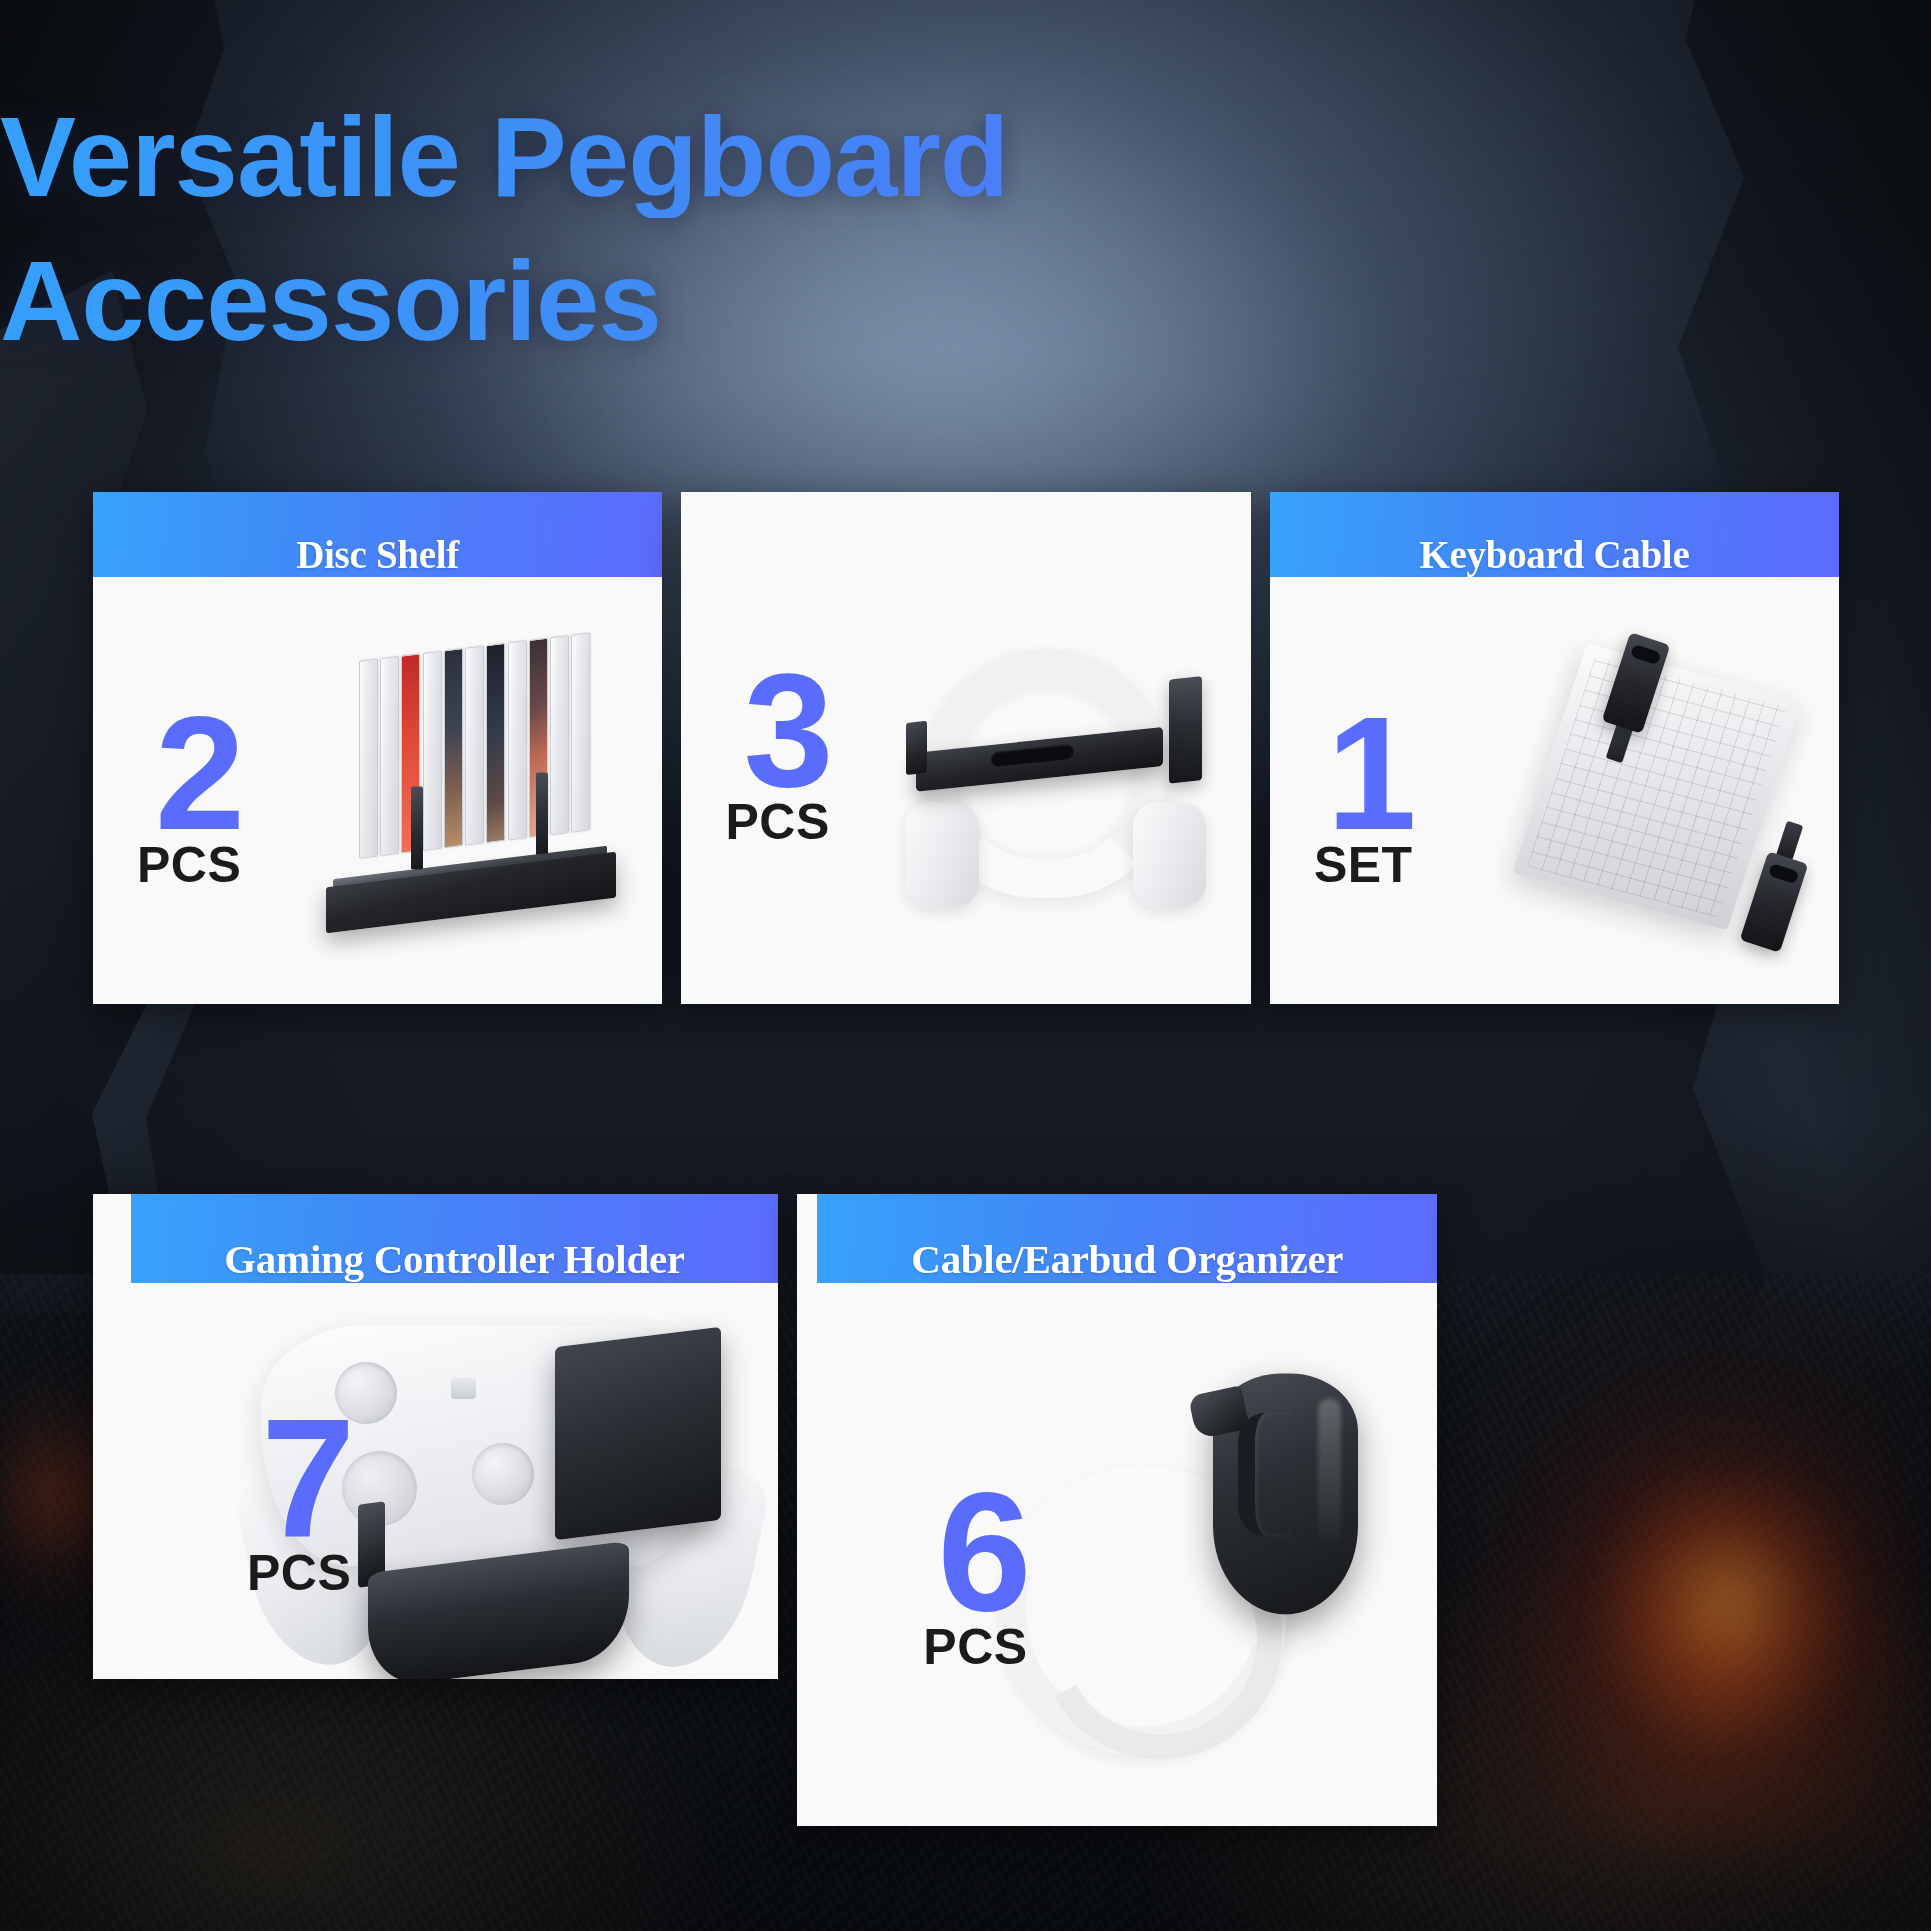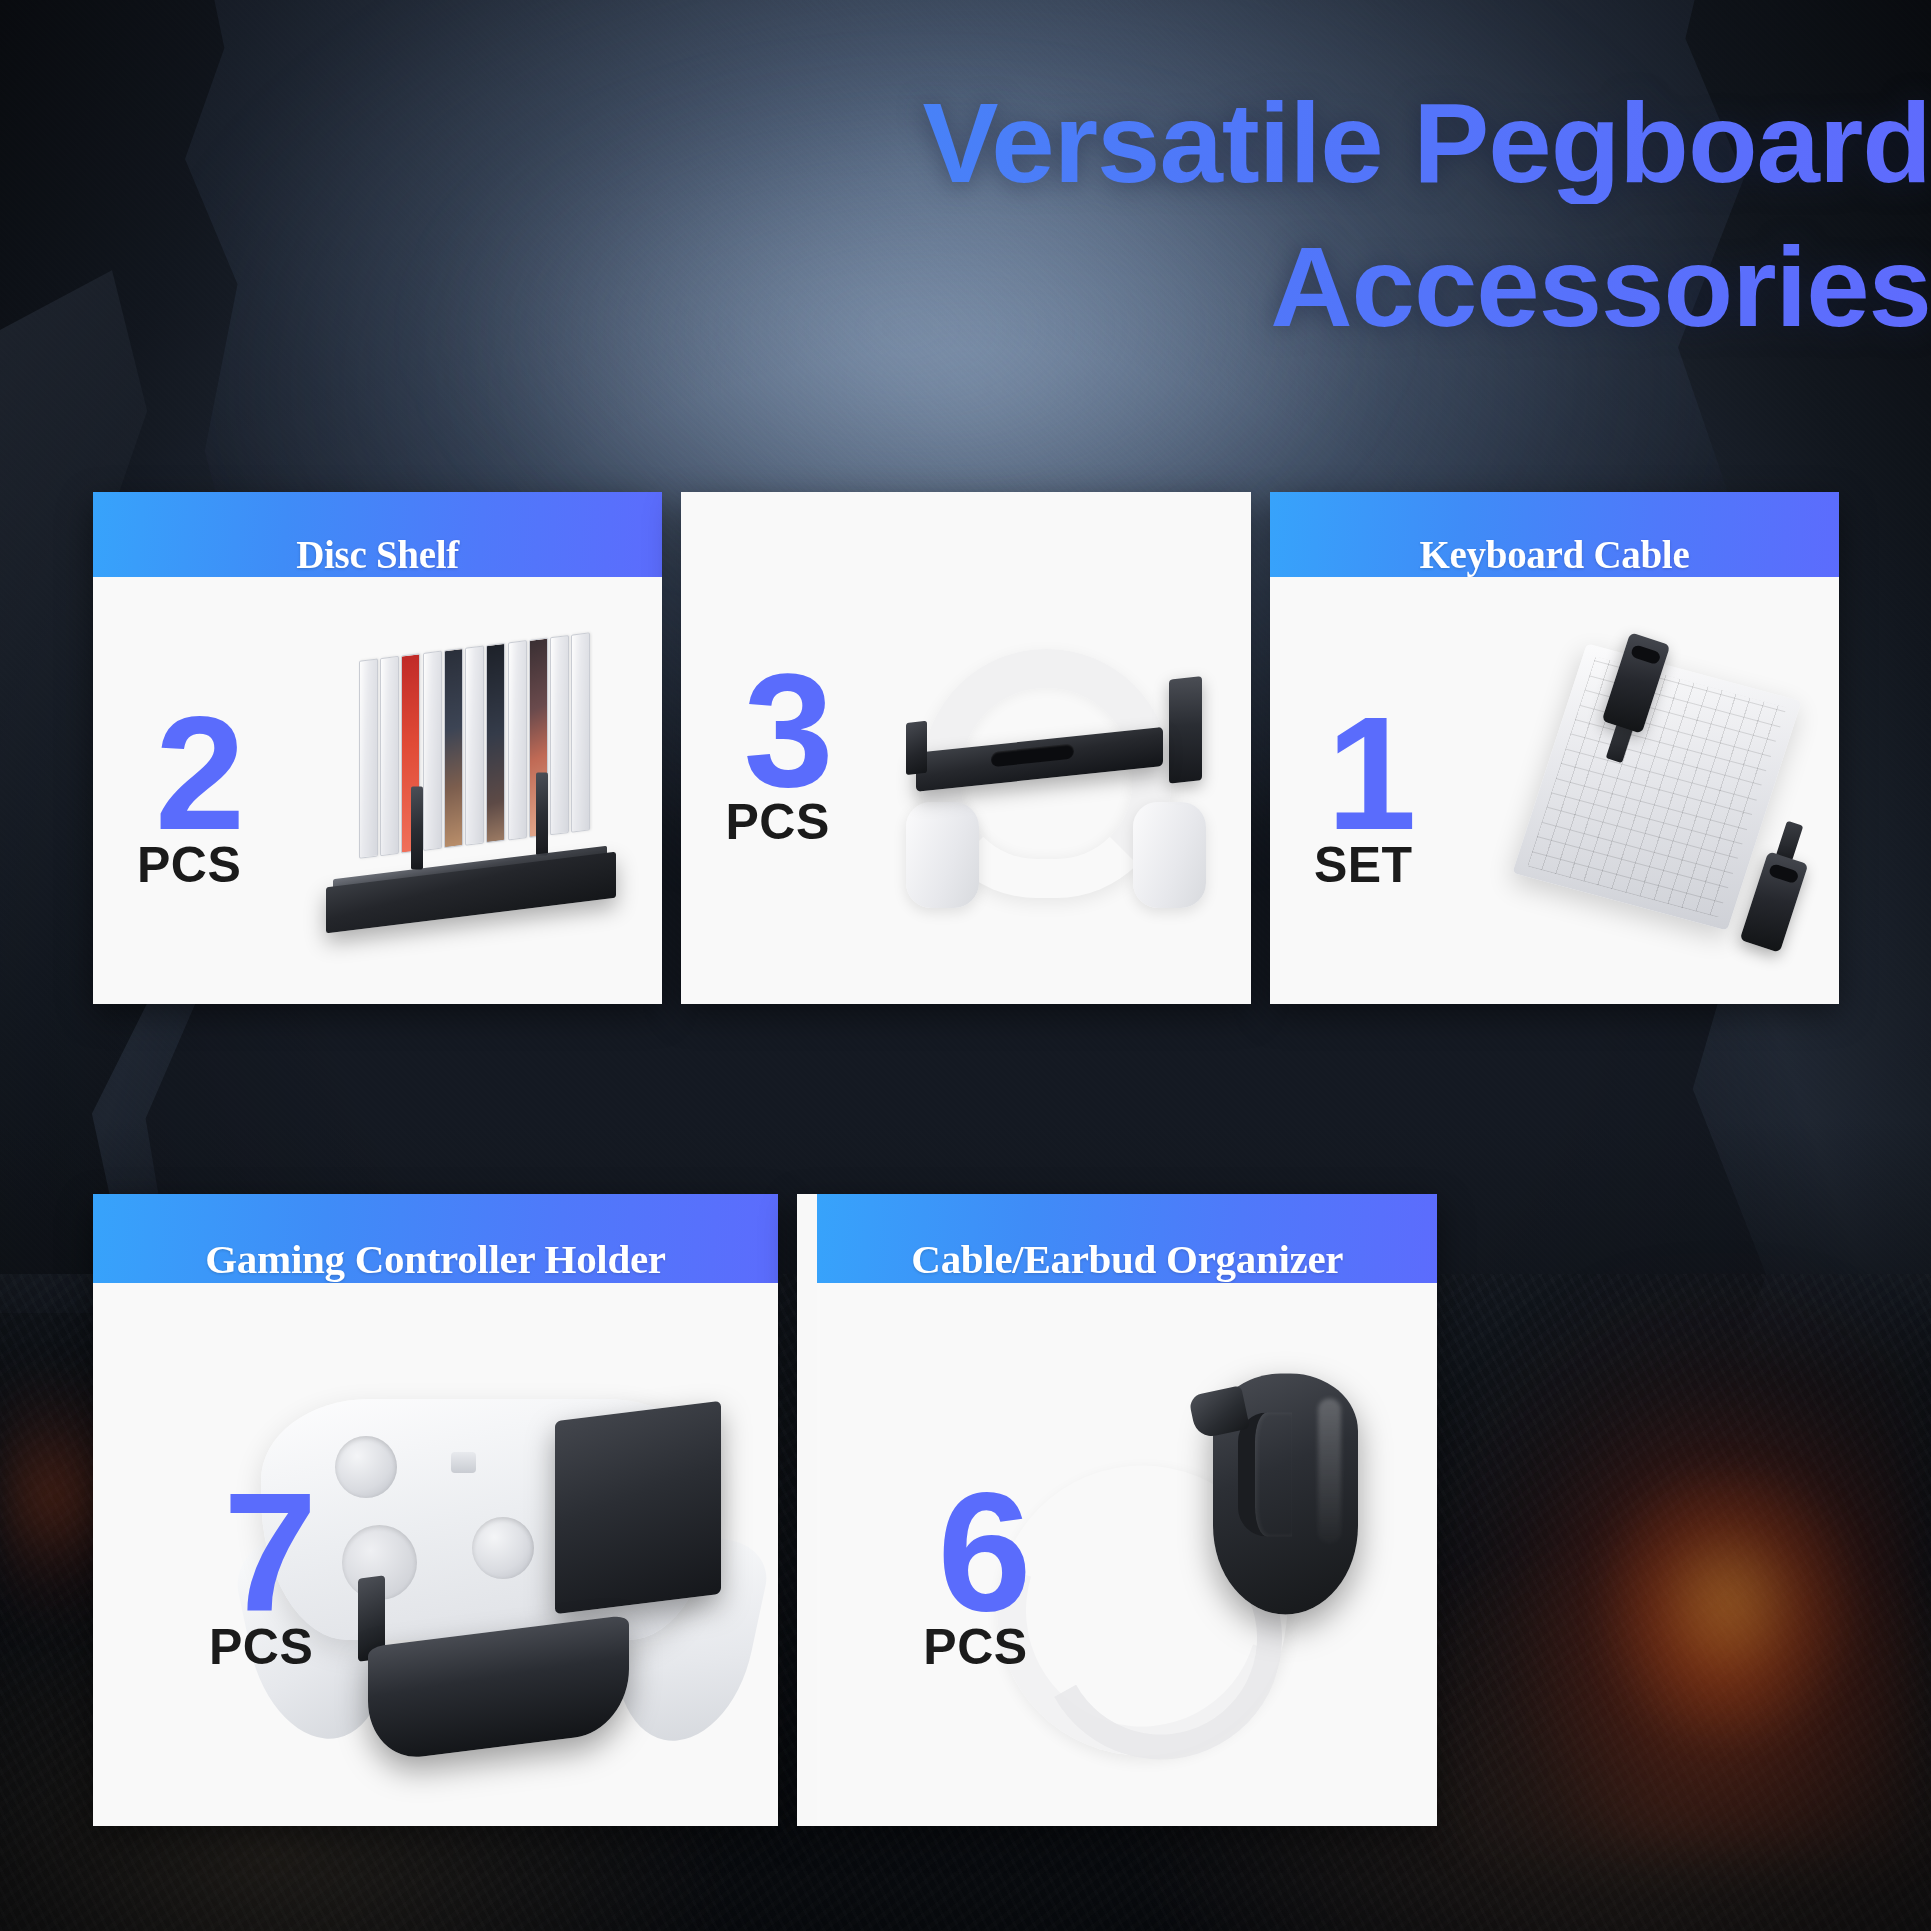--- a/index.html
+++ b/index.html
@@ -91,22 +91,22 @@
   .bg-vignette{
     position:absolute;inset:0;
     background:radial-gradient(ellipse 78% 66% at 50% 46%, rgba(0,0,0,0) 42%, rgba(0,0,0,.42) 100%);
   }
 
   
   .page{position:absolute;inset:0;}
 
   
   .title-wrap{
-    position:absolute;left:0;top:83px;width:100%;
-    text-align:right;
+    position:absolute;left:0;top:97px;width:100%;
+    text-align:left;
   }
   .title-line{
     display:block;
     font-size:114px;
     font-weight:700;
     line-height:1.06;
     letter-spacing:-1px;
     background:linear-gradient(100deg,#35a0fb 0%,#3f8df6 30%,#4f78f9 62%,#5f6bfd 100%);
     -webkit-background-clip:text;
     background-clip:text;
@@ -127,21 +127,21 @@
     width:1746px;height:632px;
     display:flex;gap:19.3px;
   }
   .card{
     background:#f8f8f8;
     display:flex;flex-direction:column;
     overflow:hidden;
     box-shadow:0 9.7px 33px rgba(0,0,0,.45);
   }
   .grid-top .card{flex:1 1 0;height:512px;}
-  .grid-bottom .card.wide{flex:0 0 685px;height:632px;}
+  .grid-bottom .card.wide{flex:0 0 685px;height:485px;padding-left:38px;}
   .grid-bottom .card.wide2{flex:0 0 640px;height:632px;padding-left:20px;}
 
   .card-head{
     height:85px;flex:0 0 85px;
     display:flex;align-items:flex-end;justify-content:center;
     background:linear-gradient(95deg,#37a3fb 0%,#3f8cf7 34%,#4f79fa 68%,#5c6cfd 100%);
     font-family:Liberation Serif, serif;
   }
   .card-head-text{
     color:#fff;font-size:39px;font-weight:700;letter-spacing:-0.3px;

